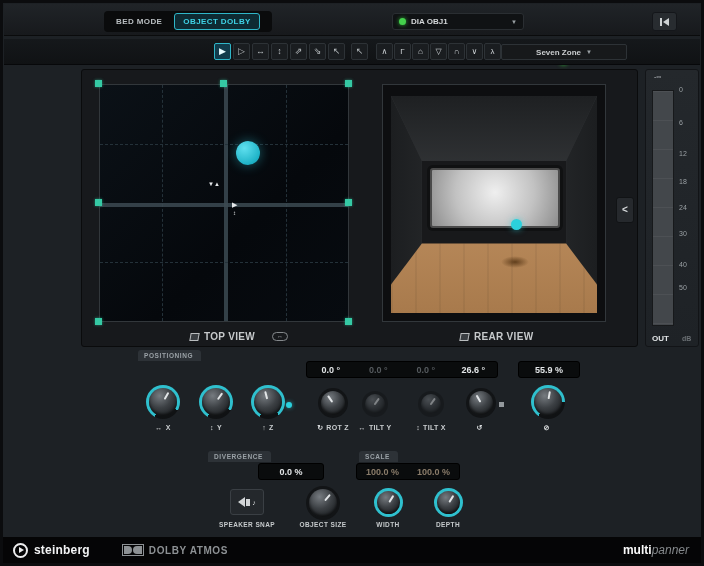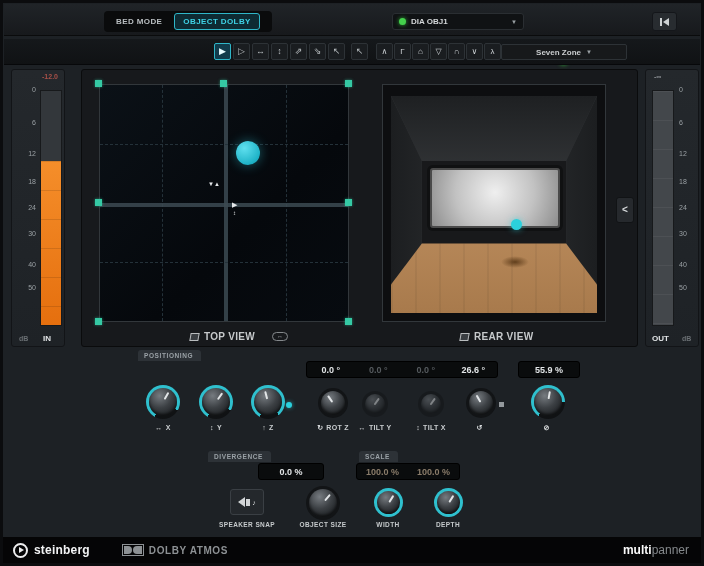--- a/index.html
+++ b/index.html
@@ -100,21 +100,21 @@
   .sbcircle { width:15px; height:15px; border:2px solid #ededee; border-radius:50%; position:relative; }
   .sbcircle::after { content:""; position:absolute; left:4px; top:2.5px; width:0; height:0; border-top:3px solid transparent; border-bottom:3px solid transparent; border-left:5px solid #ededee; }
   .sbtext { font-size:12px; font-weight:bold; color:#f2f3f4; letter-spacing:.2px; }
   .dolby { display:flex; align-items:center; gap:5px; margin-left:32px; }
   .ddicon { width:22px; height:12px; border:1px solid #8d9194; display:flex; padding:1px; gap:1px; }
   .ddicon .d1 { flex:1; background:#8d9194; border-radius:0 5px 5px 0; }
   .ddicon .d2 { flex:1; background:#8d9194; border-radius:5px 0 0 5px; }
   .dolbytext { font-size:10px; font-weight:bold; color:#8d9194; letter-spacing:.6px; }
   .product { position:absolute; right:12px; font-size:12px; }
   .product .b { font-weight:bold; color:#fafafa; }
-  .product .l { color:#85898c; }
+  .product .l { color:#85898c;font-style:italic; }
 </style>
 </head>
 <body>
 
 <div id="win">
 
   <div class="topstrip">
     <div class="modes">
       <div class="modebtn">BED MODE</div>
       <div class="modebtn active">OBJECT DOLBY</div>
@@ -149,36 +149,20 @@
     <div class="tbtn shape" style="left:426px">▽</div>
     <div class="tbtn shape" style="left:444px">∩</div>
     <div class="tbtn shape" style="left:462px">∨</div>
     <div class="tbtn shape" style="left:480px">λ</div>
     <div class="zonesel">
       <span class="lbl">Seven Zone</span>
       <span class="caret">▼</span>
     </div>
   </div>
 
-  <div class="metercol" style="left:8px">
-    <div class="peak" style="color:#a85048">-12.0</div>
-    <div class="tick" style="left:8px; top:16px; width:16px; text-align:right">0</div>
-    <div class="tick" style="left:8px; top:49px; width:16px; text-align:right">6</div>
-    <div class="tick" style="left:8px; top:80px; width:16px; text-align:right">12</div>
-    <div class="tick" style="left:8px; top:108px; width:16px; text-align:right">18</div>
-    <div class="tick" style="left:8px; top:134px; width:16px; text-align:right">24</div>
-    <div class="tick" style="left:8px; top:160px; width:16px; text-align:right">30</div>
-    <div class="tick" style="left:8px; top:191px; width:16px; text-align:right">40</div>
-    <div class="tick" style="left:8px; top:214px; width:16px; text-align:right">50</div>
-    <div class="meterbar" style="left:28px">
-      <div class="meterfill"></div>
-    </div>
-    <div class="munit" style="left:7px">dB</div>
-    <div class="mlabel" style="left:31px">IN</div>
-  </div>
 
   <div class="metercol" style="left:642px">
     <div class="peak" style="left:8px; right:auto; color:#8a8e92">-∞</div>
     <div class="tick" style="left:33px; top:16px">0</div>
     <div class="tick" style="left:33px; top:49px">6</div>
     <div class="tick" style="left:33px; top:80px">12</div>
     <div class="tick" style="left:33px; top:108px">18</div>
     <div class="tick" style="left:33px; top:134px">24</div>
     <div class="tick" style="left:33px; top:160px">30</div>
     <div class="tick" style="left:33px; top:191px">40</div>

